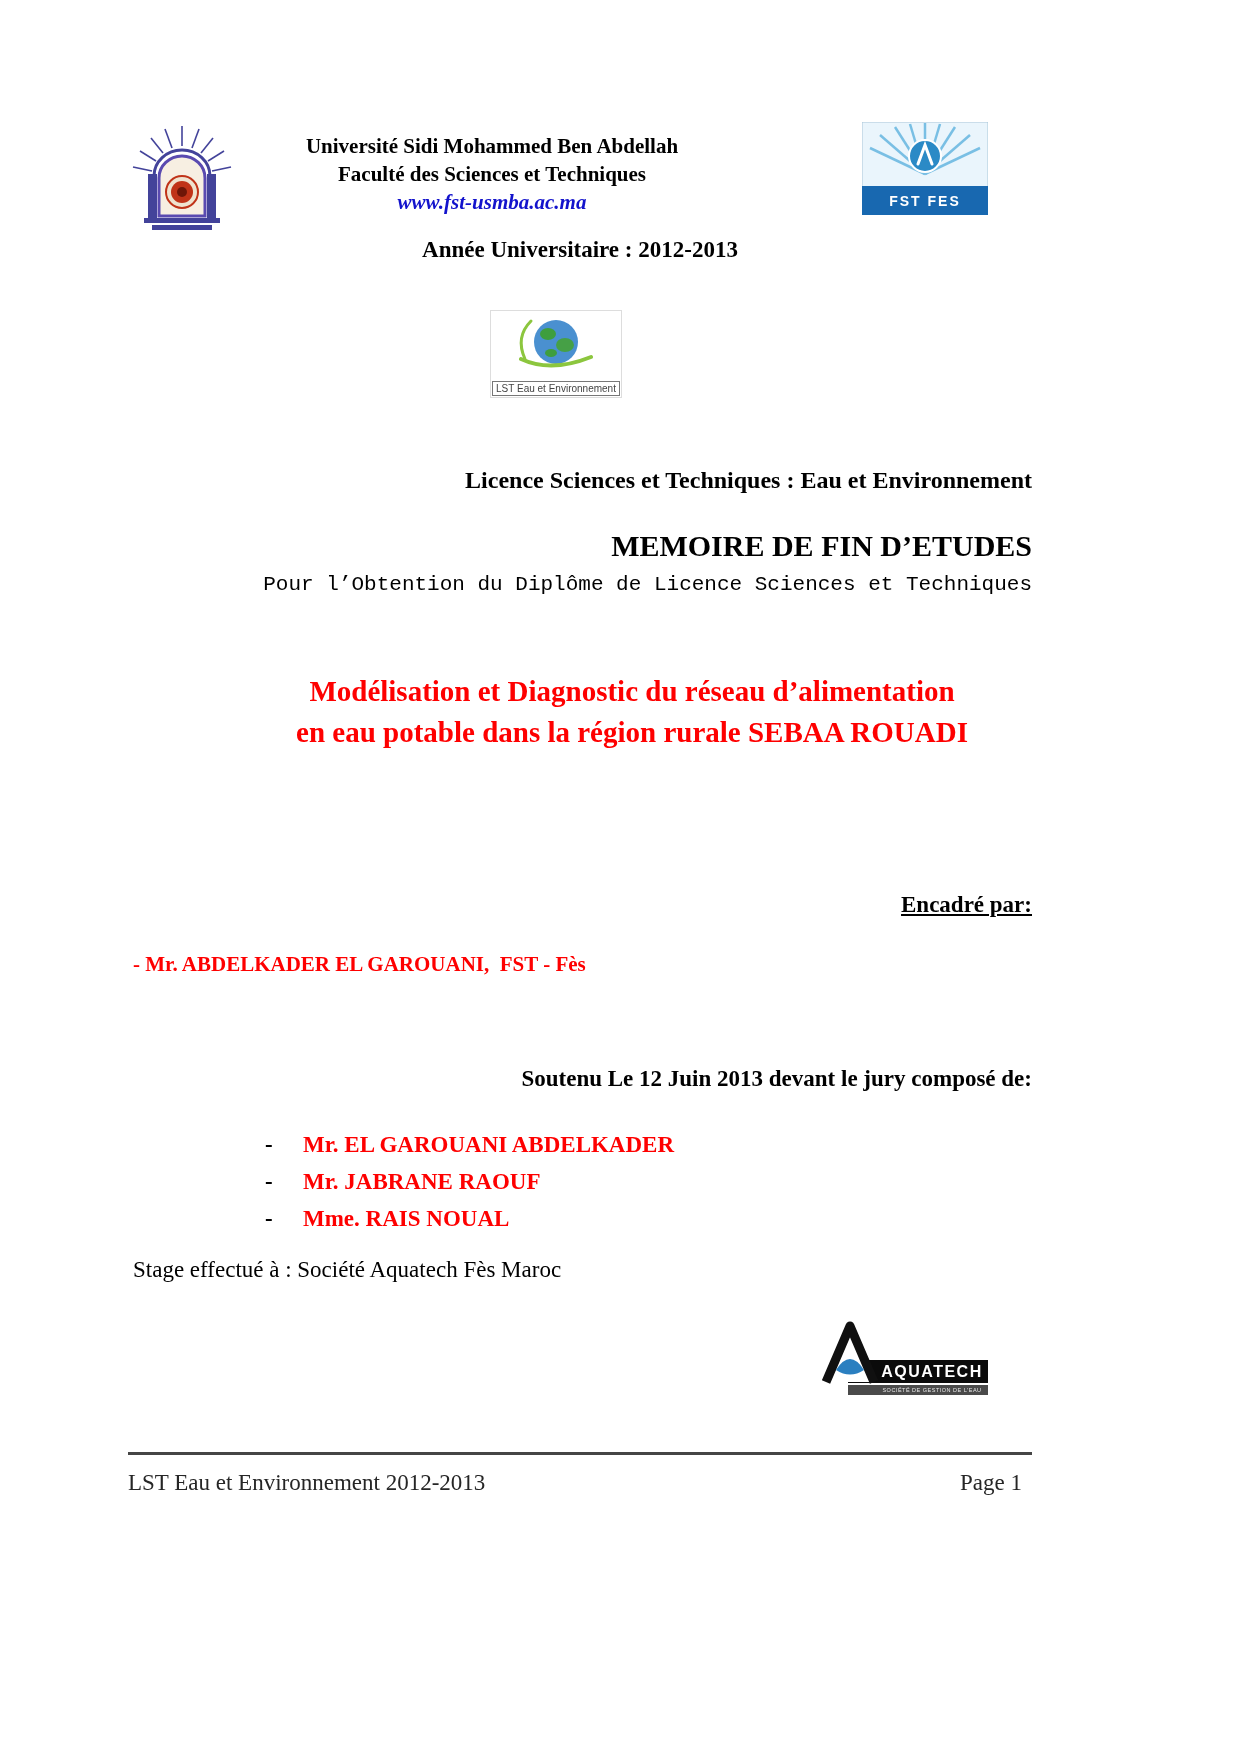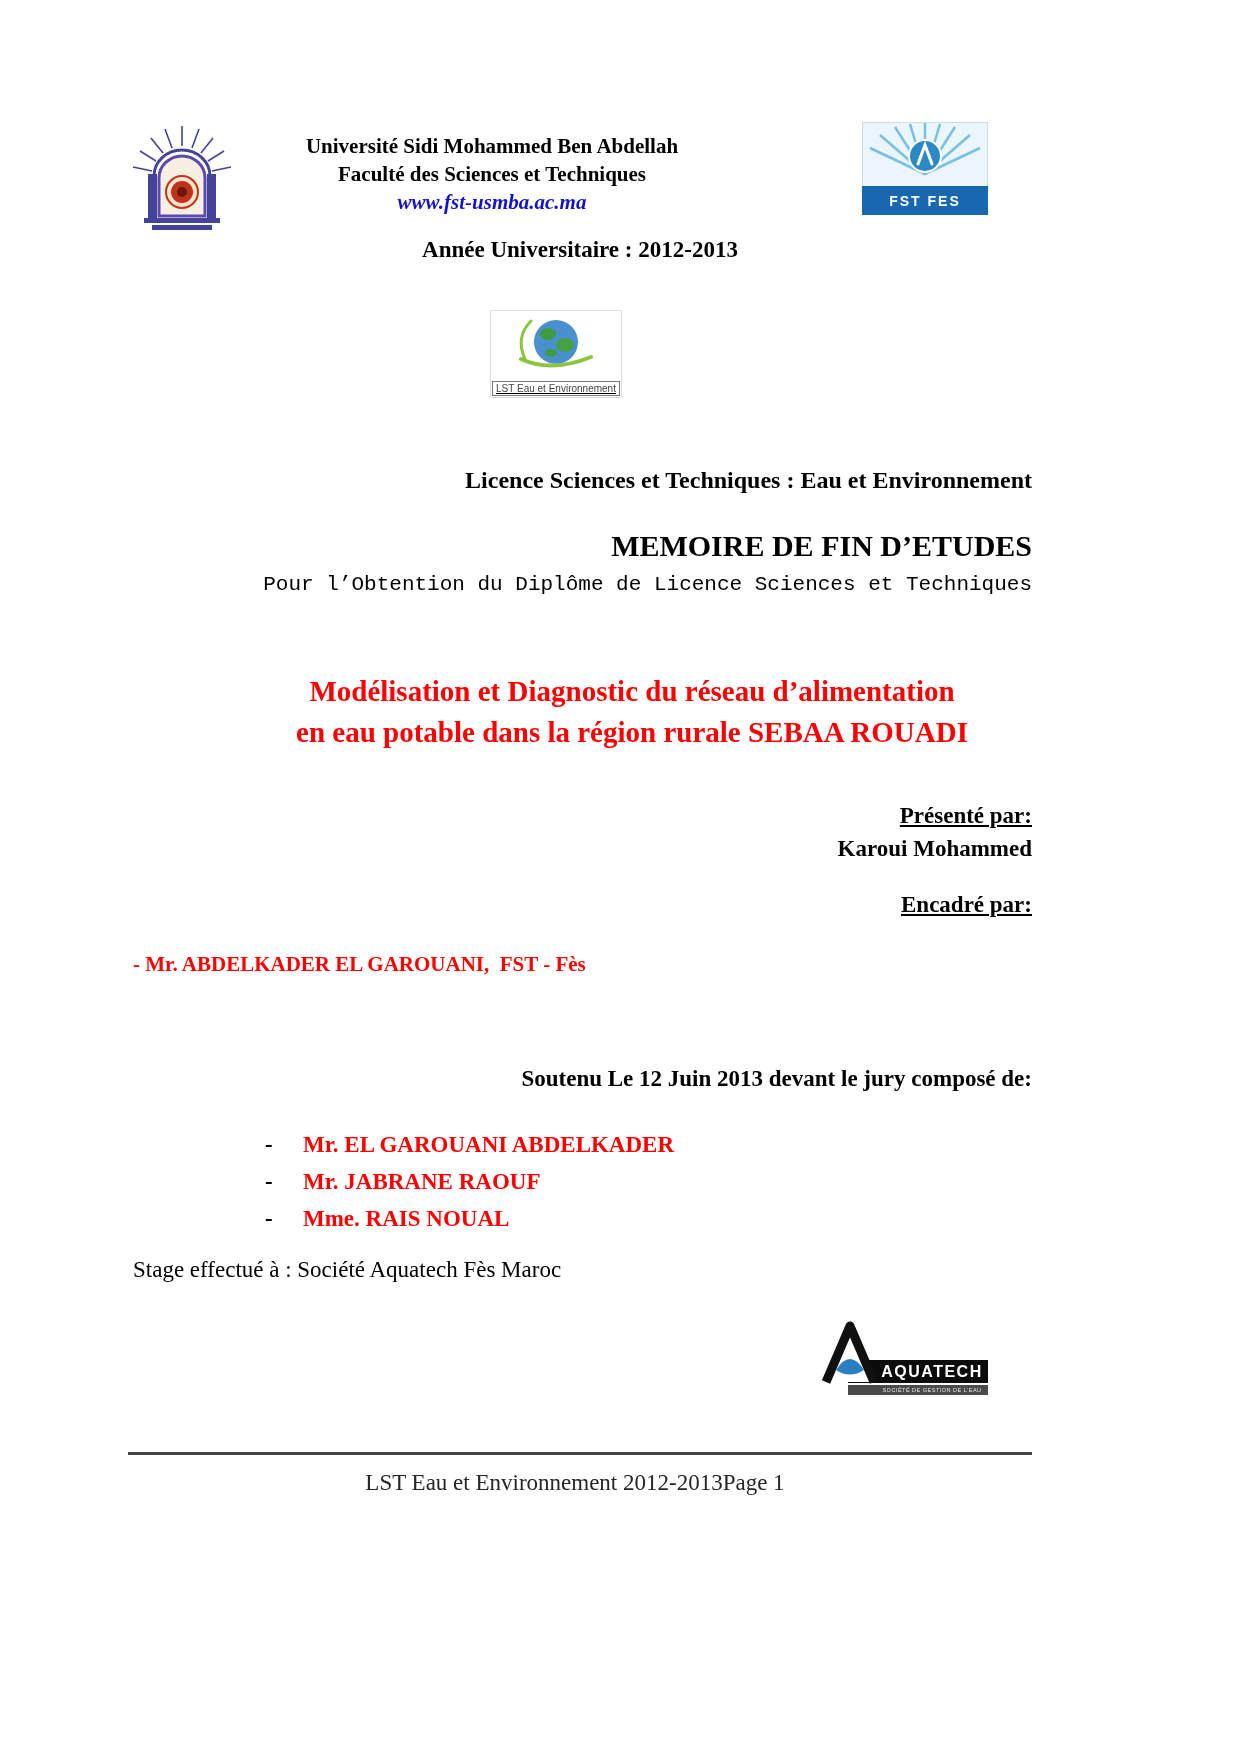--- a/index.html
+++ b/index.html
@@ -27,21 +27,21 @@
   }
   .fst-logo { left: 862px; top: 122px; width: 126px; height: 93px; }
   .academic-year {
     left: 128px; top: 237px; width: 904px;
     text-align: center; font-size: 23px; font-weight: bold;
   }
 
   
   .lst-logo {
     left: 490px; top: 310px; width: 132px;
-    border: 1px solid #dddddd; background: #ffffff; padding: 2px 0 0 0; text-decoration: underline;
+    border: 1px solid #dddddd; background: #ffffff; padding: 2px 0 0 0;
   }
   .lst-caption {
     margin: 2px 1px 1px 1px;
     border: 1px solid #777777;
     font-family: "Liberation Sans", sans-serif;
     font-size: 10px; color: #444444; text-align: center; padding: 1px 0;
     background: #ffffff;
   }
 
   
@@ -76,21 +76,21 @@
   .jury-dash { width: 38px; color: #000000; font-size: 23px; font-weight: bold; }
   .jury-name { color: #fe0000; font-size: 23px; font-weight: bold; white-space: pre; }
 
   .stage { left: 133px; top: 1257px; font-size: 23px; font-weight: normal; }
 
   .aquatech { left: 820px; top: 1318px; width: 168px; height: 79px; }
 
   .footer-rule { left: 128px; top: 1452px; width: 904px; height: 3px; background: #454545; }
   .footer-text {
     left: 128px; top: 1470px; width: 894px;
-    display: flex; justify-content: center;
+    display: flex; justify-content: space-between;
     font-size: 23px; color: #262626;
   }
 
   svg text { font-family: "Liberation Sans", sans-serif; }
 </style>
 </head>
 <body>
 
 <div class="page">
 
@@ -162,24 +162,20 @@
 
   <div class="abs band program-line">Licence Sciences et Techniques : Eau et Environnement</div>
   <div class="abs band memoir-title">MEMOIRE DE FIN D’ETUDES</div>
   <div class="abs band memoir-subtitle">Pour l’Obtention du Diplôme de Licence Sciences et Techniques</div>
 
   <div class="abs thesis-title">
     <div>Modélisation et Diagnostic du réseau d’alimentation</div>
     <div>en eau potable dans la région rurale SEBAA ROUADI</div>
   </div>
 
-  <div class="abs band presented-block">
-    <div class="lbl">Présenté par:</div>
-    <div class="who">Karoui Mohammed</div>
-  </div>
 
   <div class="abs band encadre-block">
     <div class="lbl">Encadré par:</div>
   </div>
   <div class="abs supervisors">
     <div class="supervisor">- Mr. ABDELKADER EL GAROUANI,  FST - Fès</div>
   </div>
 
   <div class="abs band soutenu">Soutenu Le 12 Juin 2013 devant le jury composé de:</div>
 

